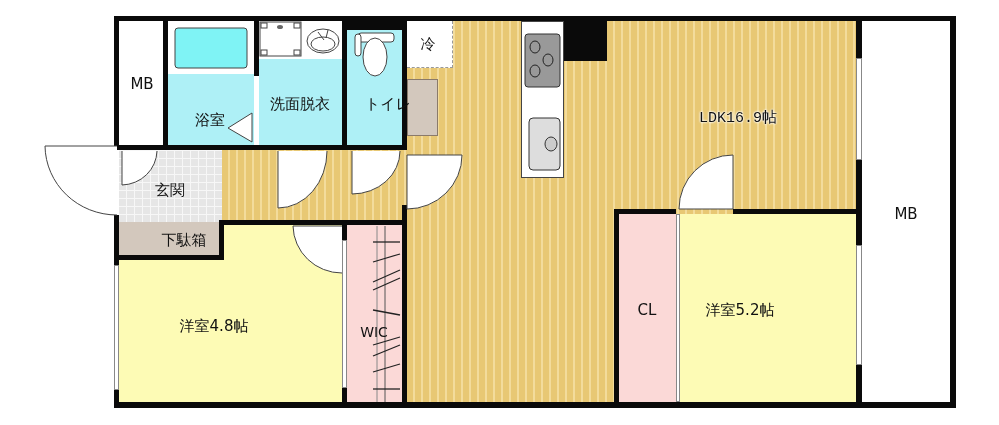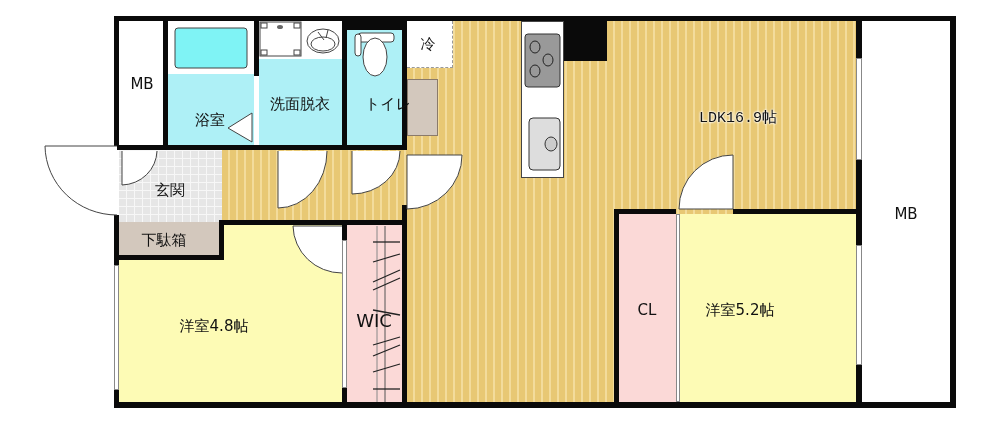--- a/index.html
+++ b/index.html
@@ -139,21 +139,21 @@
       <line x1="373" y1="345" x2="400" y2="337"></line>
     </g>
   </svg>
 
   <div class="label" style="left:142px;top:84px;">MB</div>
   <div class="label" style="left:210px;top:120px;">浴室</div>
   <div class="label" style="left:300px;top:104px;">洗面脱衣</div>
   <div class="label" style="left:388px;top:104px;">トイレ</div>
   <div class="label" style="left:428px;top:44px;">冷</div>
   <div class="label" style="left:170px;top:190px;">玄関</div>
-  <div class="label" style="left:164px;top:240px;">下駄箱</div>
+  <div class="label" style="left:184px;top:240px;">下駄箱</div>
   <div class="label" style="left:214px;top:326px;">洋室4.8帖</div>
-  <div class="label" style="left:374px;top:320px;font-size:18px;">WIC</div>
+  <div class="label" style="left:374px;top:332px;font-size:14px;">WIC</div>
   <div class="label label-outline" style="left:738px;top:117px;font-family:Liberation Mono, monospace;">LDK16.9帖</div>
   <div class="label" style="left:647px;top:310px;">CL</div>
   <div class="label" style="left:740px;top:310px;">洋室5.2帖</div>
   <div class="label" style="left:906px;top:214px;">MB</div>
 
 </div>
 
 </body></html>

